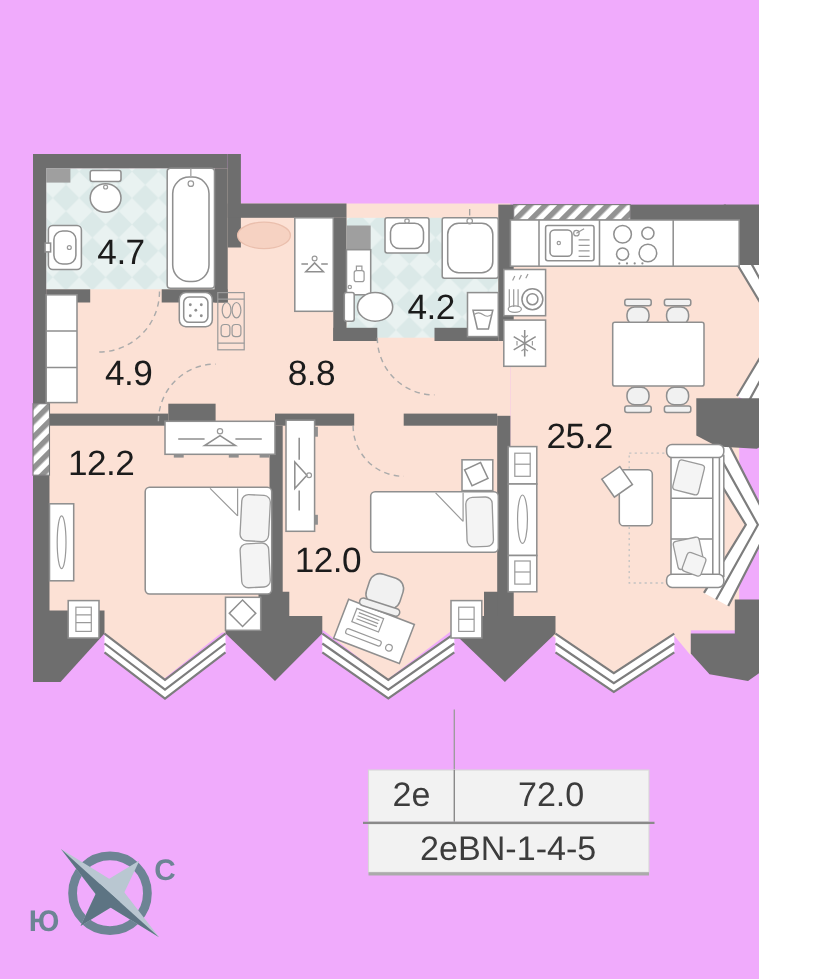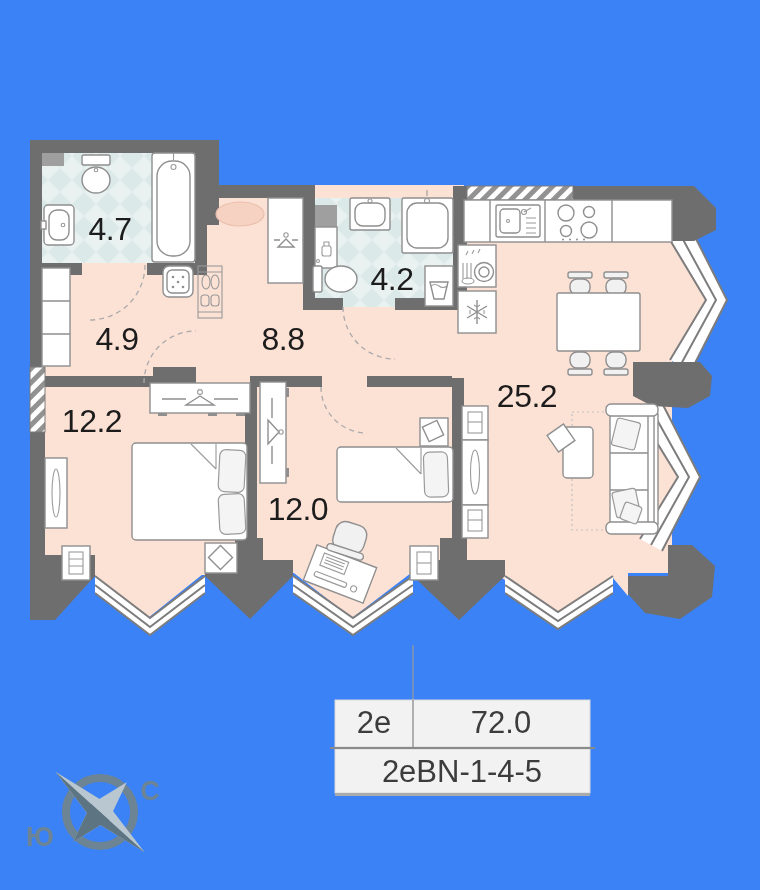--- a/index.html
+++ b/index.html
@@ -1,16 +1,16 @@
 <!DOCTYPE html>
 <html><head>
 <meta charset="utf-8">
 <style>
   html,body{margin:0;padding:0;background:#ffffff;}
-  .stage{width:760px;height:890px;position:relative;background:#3b82f6;overflow:hidden;}
+  .stage{width:690px;height:890px;position:relative;background:#f0abfc;overflow:hidden;}
   .wall{fill:#6e6e6e;stroke:none;}
   .floor{fill:#fce1d5;stroke:none;}
   .furn{fill:#ffffff;stroke:#8f8f8f;stroke-width:1.4;}
   .furn-light{fill:#f1f1f1;stroke:#8f8f8f;stroke-width:1.4;}
   .pillow{fill:#f4f4f4;stroke:#9a9a9a;stroke-width:1.2;}
   .ln{fill:none;stroke:#8f8f8f;stroke-width:1.4;}
   .thin{fill:none;stroke:#9a9a9a;stroke-width:1.1;}
   .winline{fill:none;stroke:#7d7d7d;stroke-width:2;}
   .winfill{fill:#ffffff;stroke:none;}
   .arc{fill:none;stroke:#ababab;stroke-width:1.3;stroke-dasharray:5 4;}

